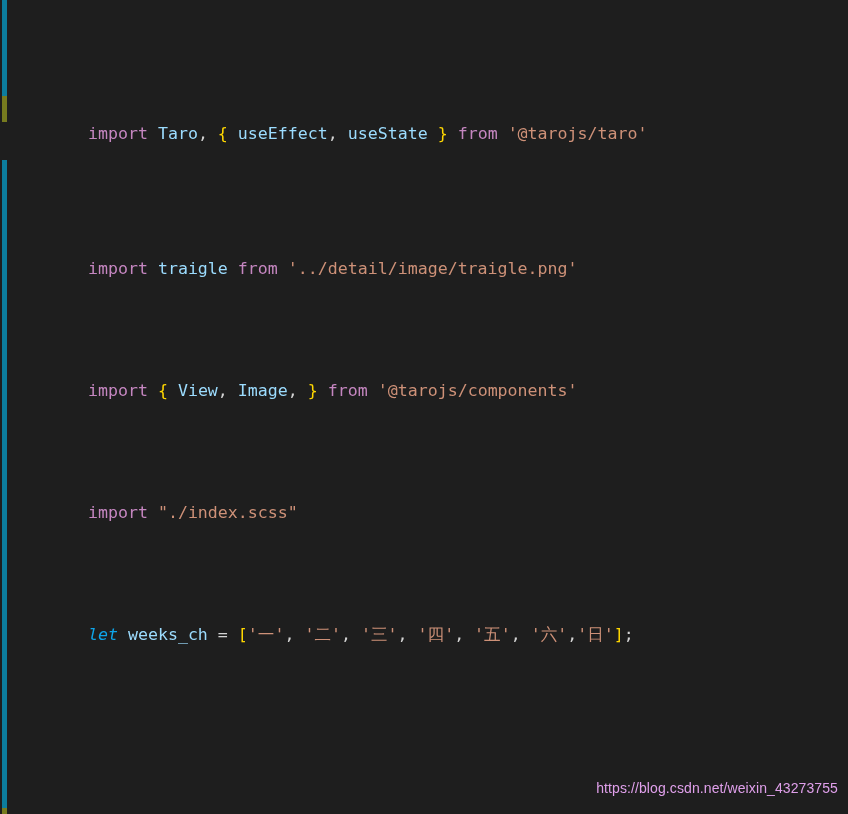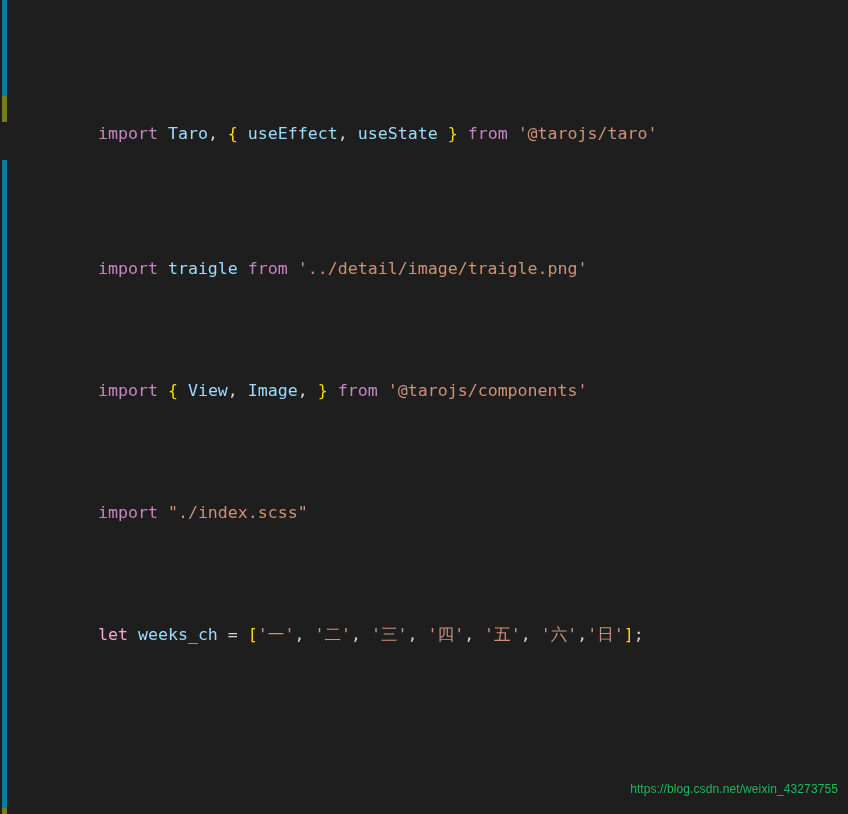--- a/index.html
+++ b/index.html
@@ -34,38 +34,38 @@
     position: absolute;
     left: 0; top: 0;
     width: 848px; height: 814px;
     font-size: 16.6px;
     line-height: 24.45px;
     white-space: pre;
   }
   .line {
     position: relative;
     height: 24.45px;
-    padding-left: 38px;
+    padding-left: 28px;
   }
   
   .kw   { color: #c586c0; }   
-  .kw2  { color: #f9a8d4; }   
+  .kw2  { color: #0ea5e9; font-style: italic; }   
   .id   { color: #9cdcfe; }   
   .str  { color: #ce9178; }   
   .num  { color: #b5cea8; }   
   .pun  { color: #d4d4d4; }   
   .brk1 { color: #ffd700; }
   
   .watermark {
     position: absolute;
     right: 10px;
     bottom: 18px;
-    color: #22c55e;
+    color: #f0abfc;
     font-family: "Liberation Sans", sans-serif;
-    font-size: 12px;
+    font-size: 14px;
     letter-spacing: .1px;
     opacity: .92;
   }
 </style>
 </head>
 <body>
 
 <div id="editor">
 
   <div class="gutter">

